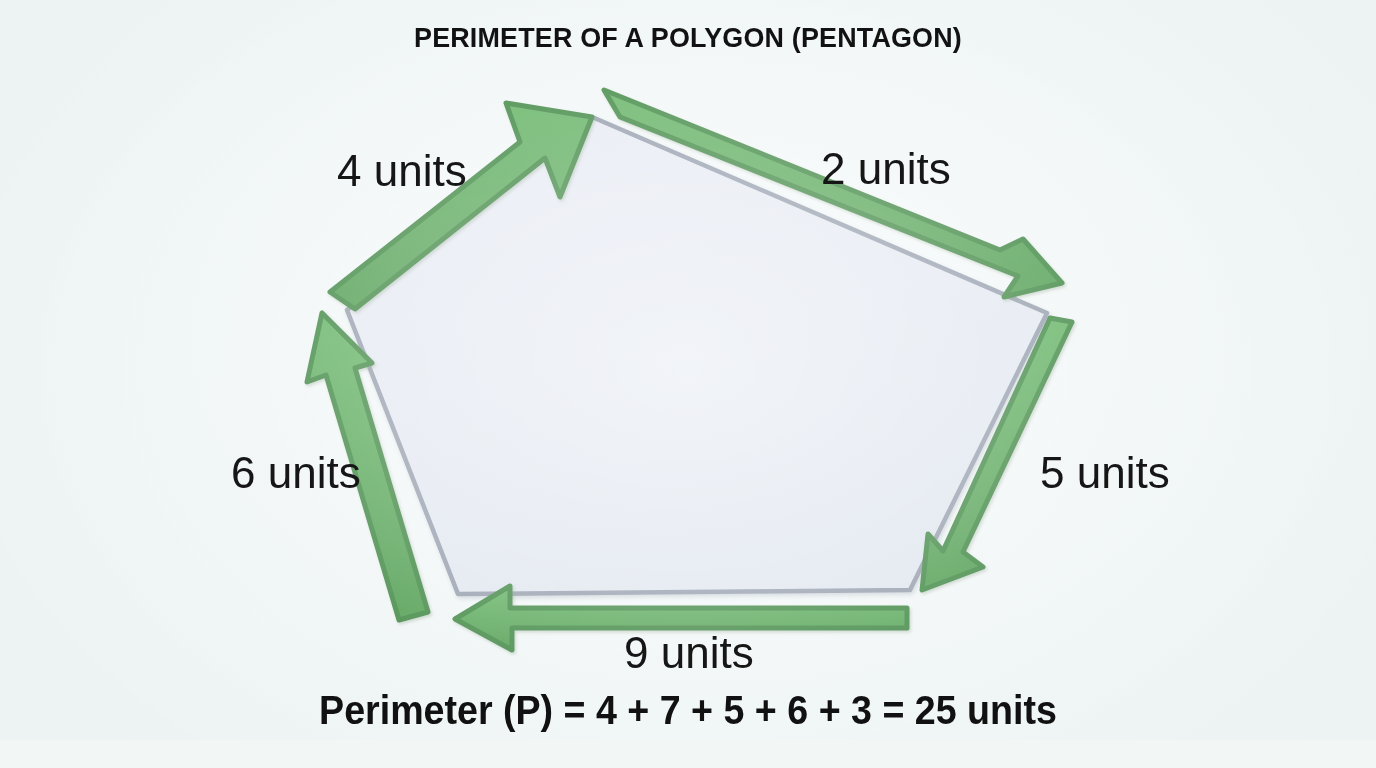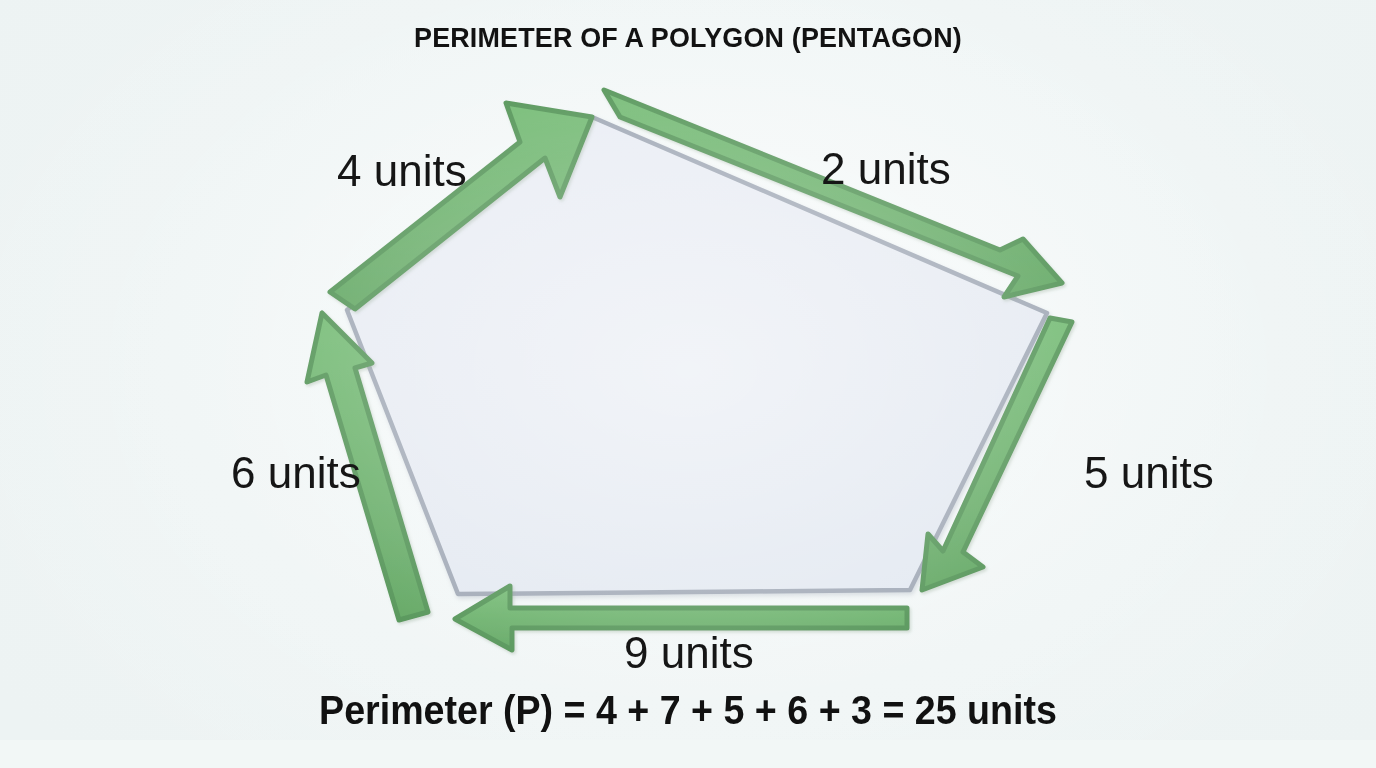--- a/index.html
+++ b/index.html
@@ -67,21 +67,21 @@
   .side-label {
     position: absolute;
     font-size: 44px;
     color: #161616;
     font-family: "Liberation Sans", sans-serif;
     white-space: nowrap;
     z-index: 6;
   }
   .lbl-4 { left: 337px; top: 146px; }
   .lbl-7 { left: 821px; top: 144px; }
-  .lbl-5 { left: 1084px; top: 448px; }
+  .lbl-5 { left: 1040px; top: 448px; }
   .lbl-3 { left: 231px; top: 448px; }
   .lbl-6 { left: 624px; top: 628px; }
 </style>
 </head>
 <body>
 
 <div id="stage">
 
   <div class="title">PERIMETER OF A POLYGON (PENTAGON)</div>
 

